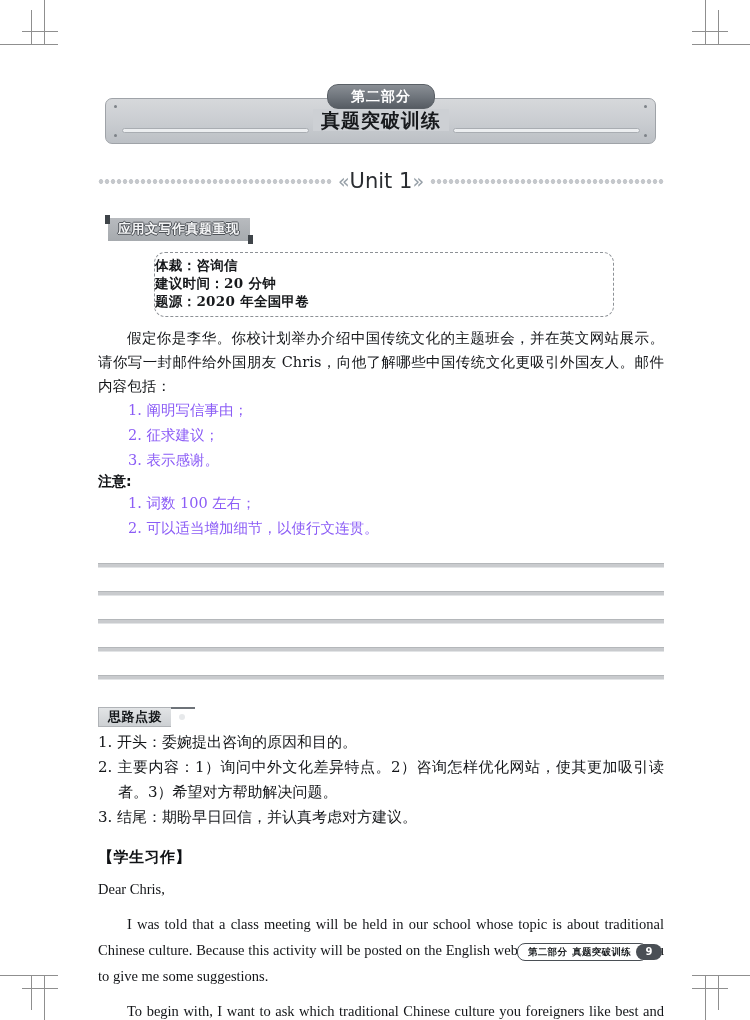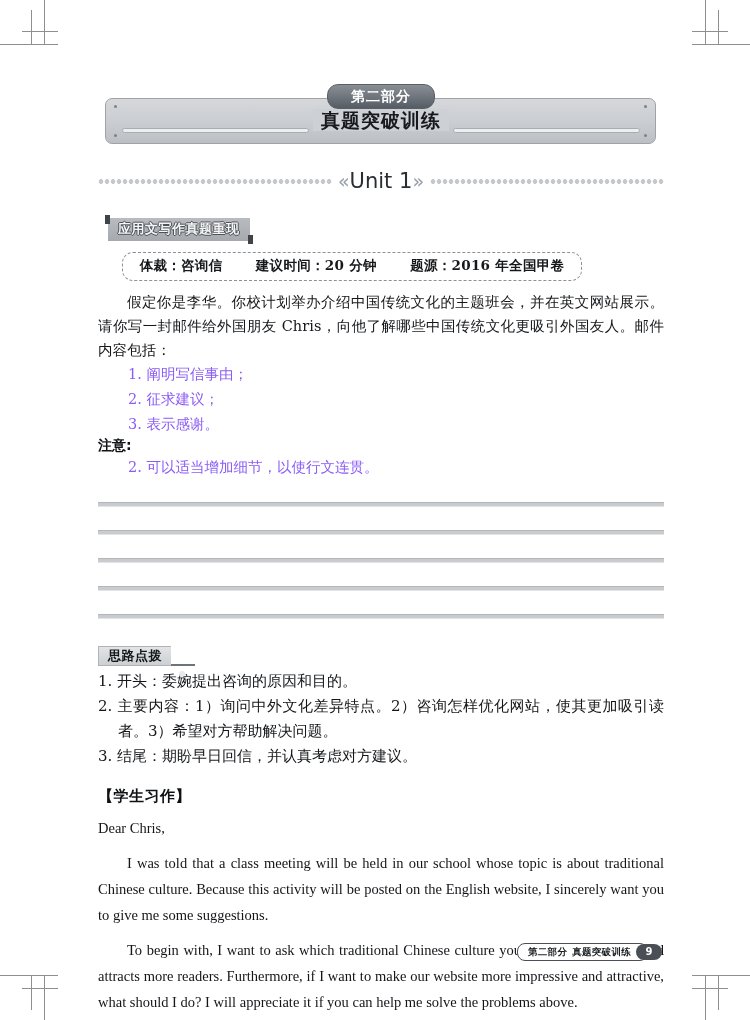--- a/index.html
+++ b/index.html
@@ -170,33 +170,34 @@
   .tag-outline .corner-br {
     position: absolute;
     width: 5px; height: 9px;
     background: #3f4449;
   }
   .tag-outline .corner-tl { left: -3px; top: -3px; }
   .tag-outline .corner-br { right: -3px; bottom: -3px; }
 
   
   .meta-box {
-    margin: 11px 0 0 24px;
+    margin: 11px 0 0 56px;
     width: 460px;
     box-sizing: border-box;
     border: 1px dashed #8d9196;
     border-radius: 11px;
     padding: 4px 0 5px 0;
     display: flex;
     justify-content: space-around;
     font-family: "DejaVu Serif", serif;
     font-weight: bold;
     font-size: 13.5px;
     color: #16181b;
     letter-spacing: 0.3px;
+    flex-direction: column;
   }
 
   
   .para {
     margin-top: 9px;
     font-family: "DejaVu Serif", serif;
     font-size: 14.5px;
     line-height: 24px;
     text-align: justify;
     letter-spacing: 0.1px;
@@ -223,21 +224,21 @@
     height: 3px;
     margin-bottom: 23px;
     border-top: 1px solid #b4b7ba;
     border-bottom: 1px solid #e2e4e6;
     background: #c9cbce;
   }
 
   
   .hint-tag {
     display: inline-flex;
-    align-items: flex-end;
+    align-items: flex-start;
     margin-top: 4px;
     height: 20px;
   }
   .hint-tag .body {
     background: linear-gradient(180deg, #e2e4e6 0%, #cdd0d3 100%);
     border: 1px solid #b0b3b7;
     border-right: none;
     padding: 0 9px;
     font-family: "DejaVu Sans", sans-serif;
     font-weight: bold;
@@ -389,30 +390,31 @@
   <div class="tag-outline">
     <span class="corner-tl"></span>
     <span class="corner-br"></span>
     <span>应用文写作真题重现</span>
   </div>
 
   
   <div class="meta-box">
     <span>体裁：咨询信</span>
     <span>建议时间：20 分钟</span>
-    <span>题源：2016 年全国甲卷</span>
+    <span>题源：2020 年全国甲卷</span>
   </div>
 
   
   <div class="para indent">假定你是李华。你校计划举办介绍中国传统文化的主题班会，并在英文网站展示。请你写一封邮件给外国朋友 Chris，向他了解哪些中国传统文化更吸引外国友人。邮件内容包括：</div>
   <div class="sub">1. 阐明写信事由；</div>
   <div class="sub">2. 征求建议；</div>
   <div class="sub">3. 表示感谢。</div>
 
   <div class="label-line">注意:</div>
+  <div class="sub">1. 词数 100 左右；</div>
   <div class="sub">2. 可以适当增加细节，以使行文连贯。</div>
 
   
   <div class="rules">
     <div class="rl"></div>
     <div class="rl"></div>
     <div class="rl"></div>
     <div class="rl"></div>
     <div class="rl"></div>
   </div>

